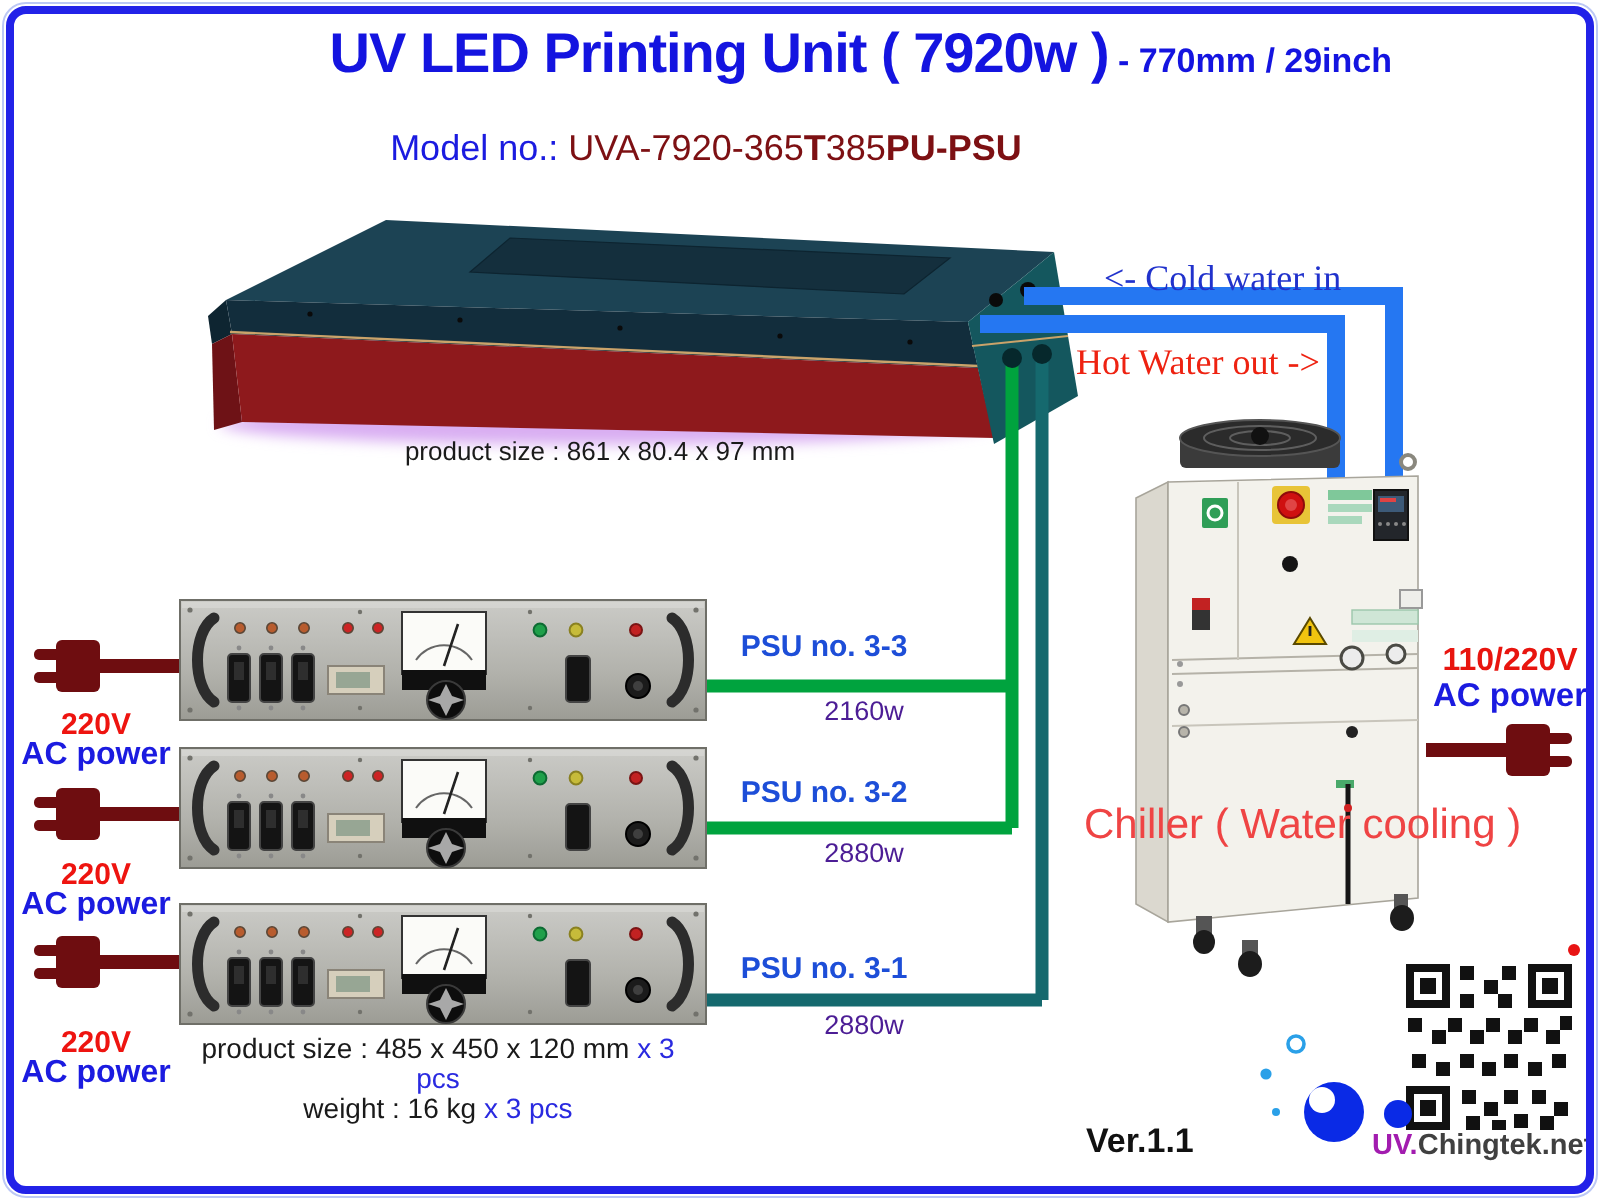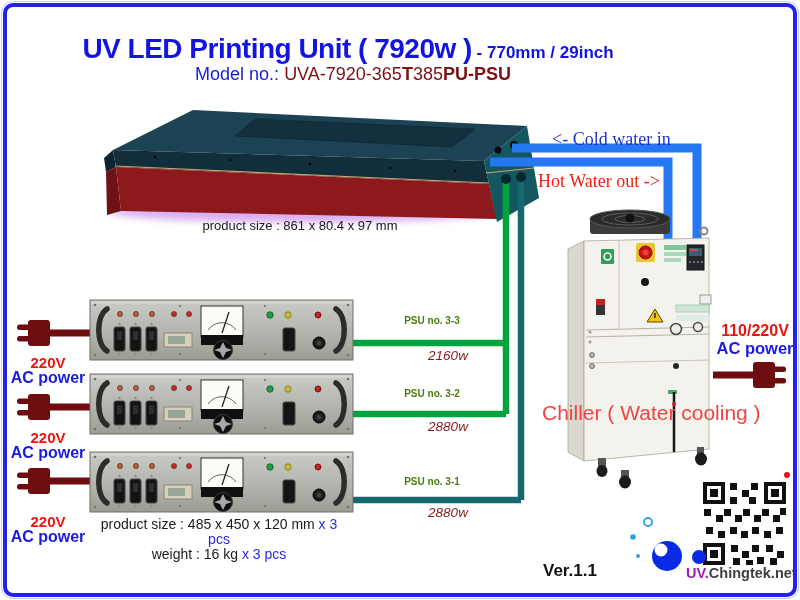--- a/index.html
+++ b/index.html
@@ -6,32 +6,32 @@
   .page{position:relative;width:800px;height:600px;background:#ffffff;overflow:hidden;
         font-family:"Liberation Sans",sans-serif;}
   .frame-outer{position:absolute;inset:1px;border:1px solid #bcc8f5;border-radius:12px;z-index:5;pointer-events:none;}
   .frame{position:absolute;inset:3px;border:4px solid #2222e8;border-radius:10px;z-index:5;pointer-events:none;}
   #gfx{position:absolute;left:0;top:0;z-index:1;}
   .txt{position:absolute;z-index:2;white-space:nowrap;}
   .ctr{text-align:center;}
   .blue{color:#1b1be0;}
   .maroon{color:#7d1013;}
   .b{font-weight:bold;}
-  .title-line{left:0;top:33px;width:696px;}
+  .title-line{left:0;top:11px;width:696px;text-align:right;}
   .title-main{font-size:28px;font-weight:bold;color:#1414e0;letter-spacing:-0.5px;}
   .title-suffix{font-size:17px;font-weight:bold;color:#1414e0;}
   .model-line{left:0;top:64px;width:706px;font-size:18px;}
   .led-size{left:190px;top:219px;width:220px;font-size:13px;line-height:14px;color:#1a1a1a;white-space:normal;}
   .cold-label{left:552px;top:129px;font-family:"Liberation Serif",serif;font-size:18px;color:#2132cc;}
   .hot-label{left:538px;top:171px;font-family:"Liberation Serif",serif;font-size:18px;color:#ee2211;}
   .psu-title{left:72px;top:259px;}
   .psu-title-main{font-size:28px;color:#1b1be0;}
   .psu-title-suffix{font-size:18px;color:#1b1be0;}
-  .wire-label{left:352px;width:160px;font-size:10px;font-weight:bold;color:#4d7c0f;}
-  .watt-label{left:368px;width:160px;font-size:13.5px;color:#7f1d1d;font-style:italic;}
+  .wire-label{left:332px;width:160px;font-size:15px;font-weight:bold;color:#1d4ed8;}
+  .watt-label{left:352px;width:160px;font-size:13.5px;color:#4c1d95;}
   .volt-label{left:2px;width:92px;font-size:15px;font-weight:bold;color:#ee1410;}
   .ac-label{left:2px;width:92px;font-size:16px;font-weight:bold;color:#1b1be0;}
   .psu-size{left:88px;top:517px;width:262px;font-size:14px;line-height:15px;color:#1a1a1a;white-space:normal;}
   .psu-size .bluebit{color:#2a2ae0;}
   .chiller-label{left:542px;top:401px;font-size:21px;color:#ef4444;}
   .chiller-volt{left:714px;top:322px;width:82px;font-size:16px;font-weight:bold;color:#e8150f;}
   .chiller-ac{left:714px;top:339px;width:82px;font-size:16.5px;font-weight:bold;color:#1b1be0;}
   .version{left:543px;top:561px;font-size:17px;font-weight:bold;color:#111;}
   .site{left:686px;top:565px;font-size:14.5px;font-weight:bold;}
   .site .pre{color:#a21caf;}

